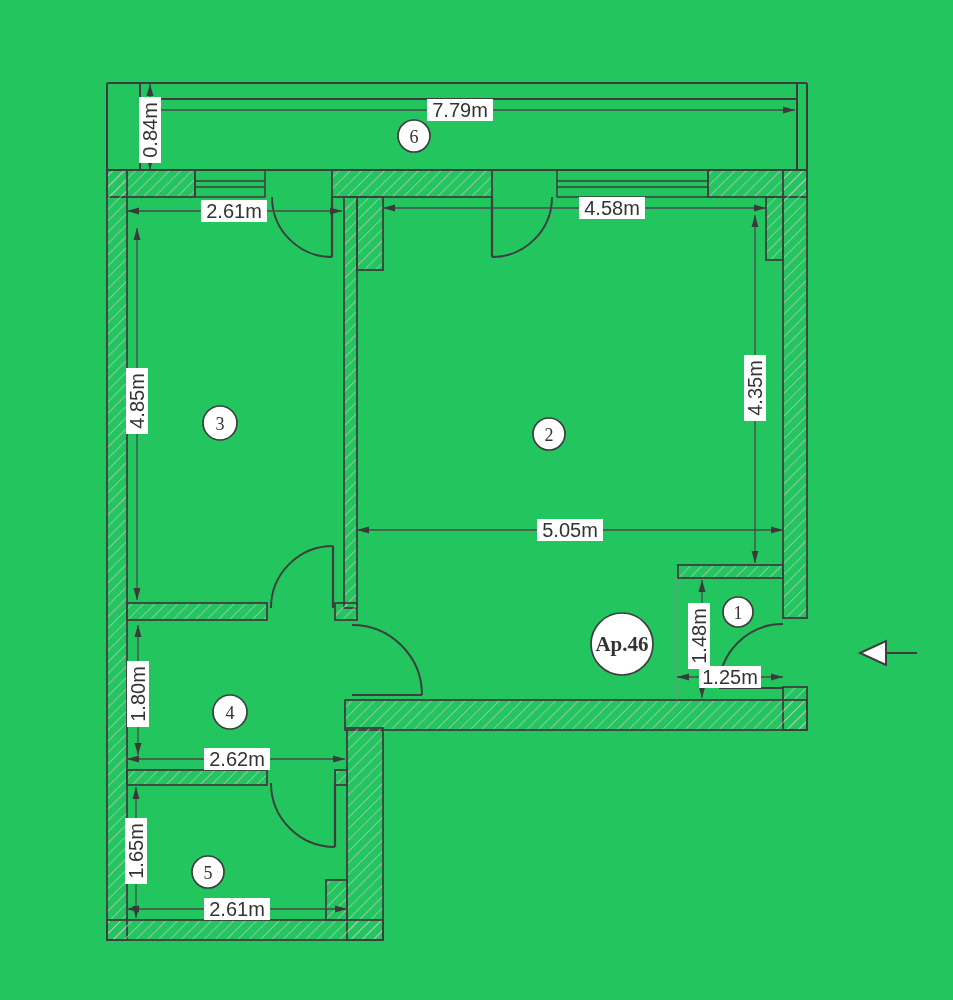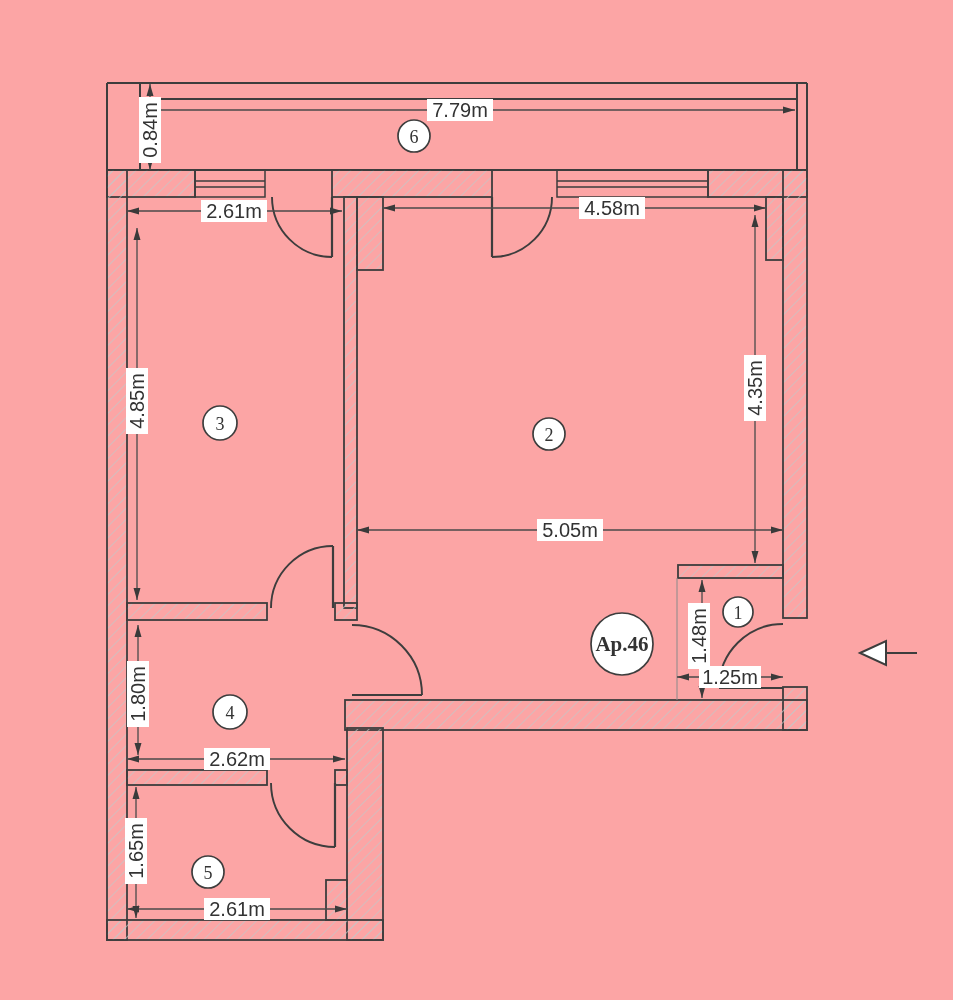--- a/index.html
+++ b/index.html
@@ -1,16 +1,16 @@
 <!DOCTYPE html>
 <html><head>
 <meta charset="utf-8">
 <style>
   html,body{margin:0;padding:0;background:#ffffff;}
-  .stage{position:relative;width:953px;height:1000px;background:#fca5a5;overflow:hidden;
+  .stage{position:relative;width:953px;height:1000px;background:#22c55e;overflow:hidden;
          font-family:"Liberation Sans", sans-serif;}
   svg text{fill:#333333;}
   .dim-text{font-size:20px;font-family:"Liberation Sans",sans-serif;}
   .room-num{font-size:18px;font-family:"Liberation Serif",serif;}
   .ap-label{font-size:21px;font-weight:600;font-family:"Liberation Serif",serif;}
   .wall{fill:url(#hatch);stroke:#3d3d3d;stroke-width:1.8;}
   .thinline{stroke:#3d3d3d;stroke-width:2;fill:none;}
   .winline{stroke:#3d3d3d;stroke-width:1.5;fill:none;}
   .dimline{stroke:#4a4a4a;stroke-width:1.3;fill:none;}
   .arrow{fill:#3a3a3a;stroke:none;}

